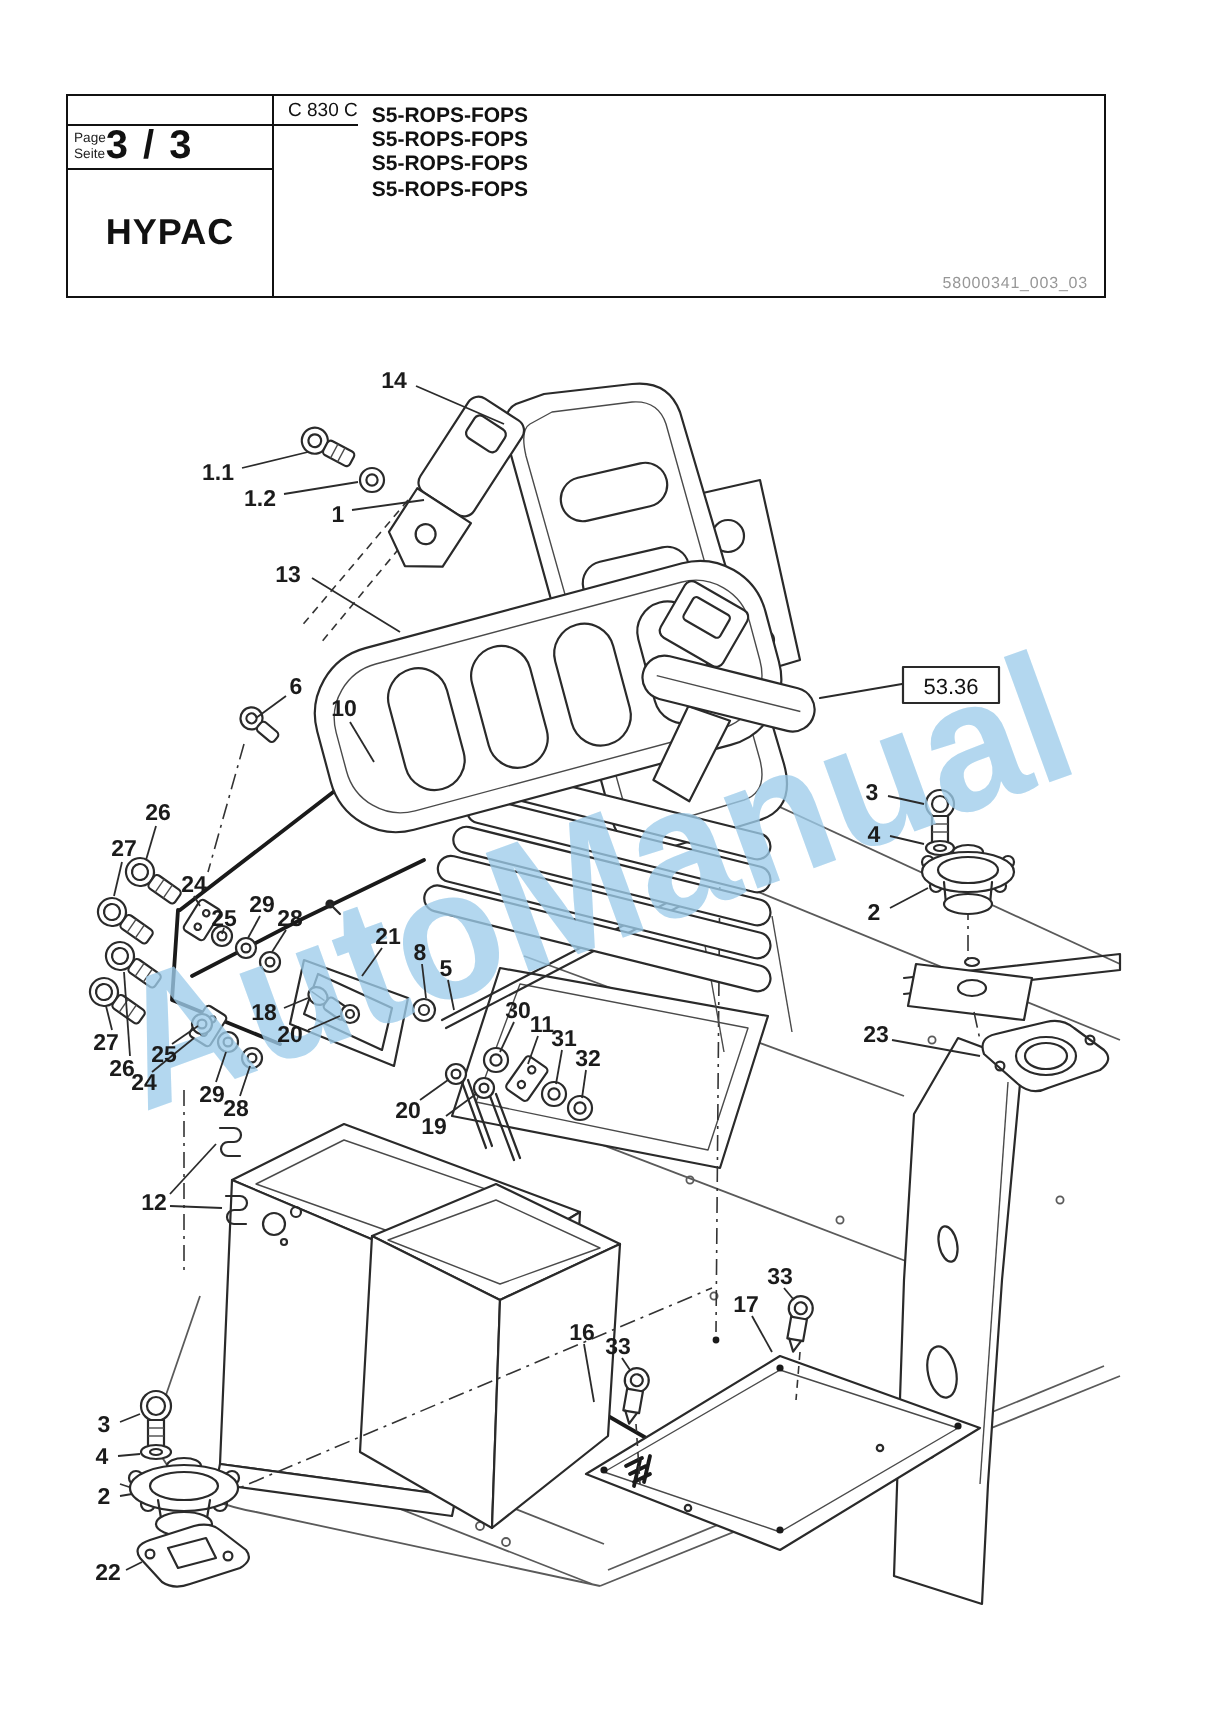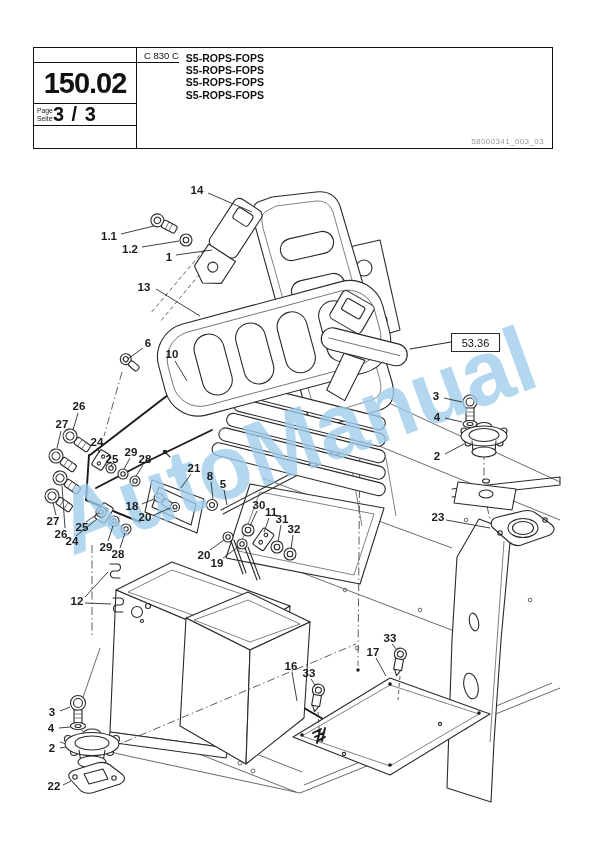--- a/index.html
+++ b/index.html
@@ -40,28 +40,28 @@
   .wm{font-weight:bold;opacity:.78;}
 </style>
 </head>
 <body>
 
 <div class="page">
 
   <div class="hdr">
     <div class="hdr-left">
       <div class="hl-r1"></div>
-      <div class="hl-r2">150.02</div>
       <div class="hl-r3">
         <span class="pgcol">
           <span>Page</span>
           <span>Seite</span>
         </span>
         <span class="pgval">3 / 3</span>
       </div>
+      <div class="hl-r4">HYPAC</div>
     </div>
     <div class="hdr-right">
       <div class="hr-r1">C 830 C</div>
       <div class="hr-r3">
         <div class="prodline">S5-ROPS-FOPS</div>
         <div class="prodline">S5-ROPS-FOPS</div>
         <div class="prodline">S5-ROPS-FOPS</div>
         <div class="prodline">S5-ROPS-FOPS</div>
         <div class="doc">58000341_003_03</div>
       </div>

